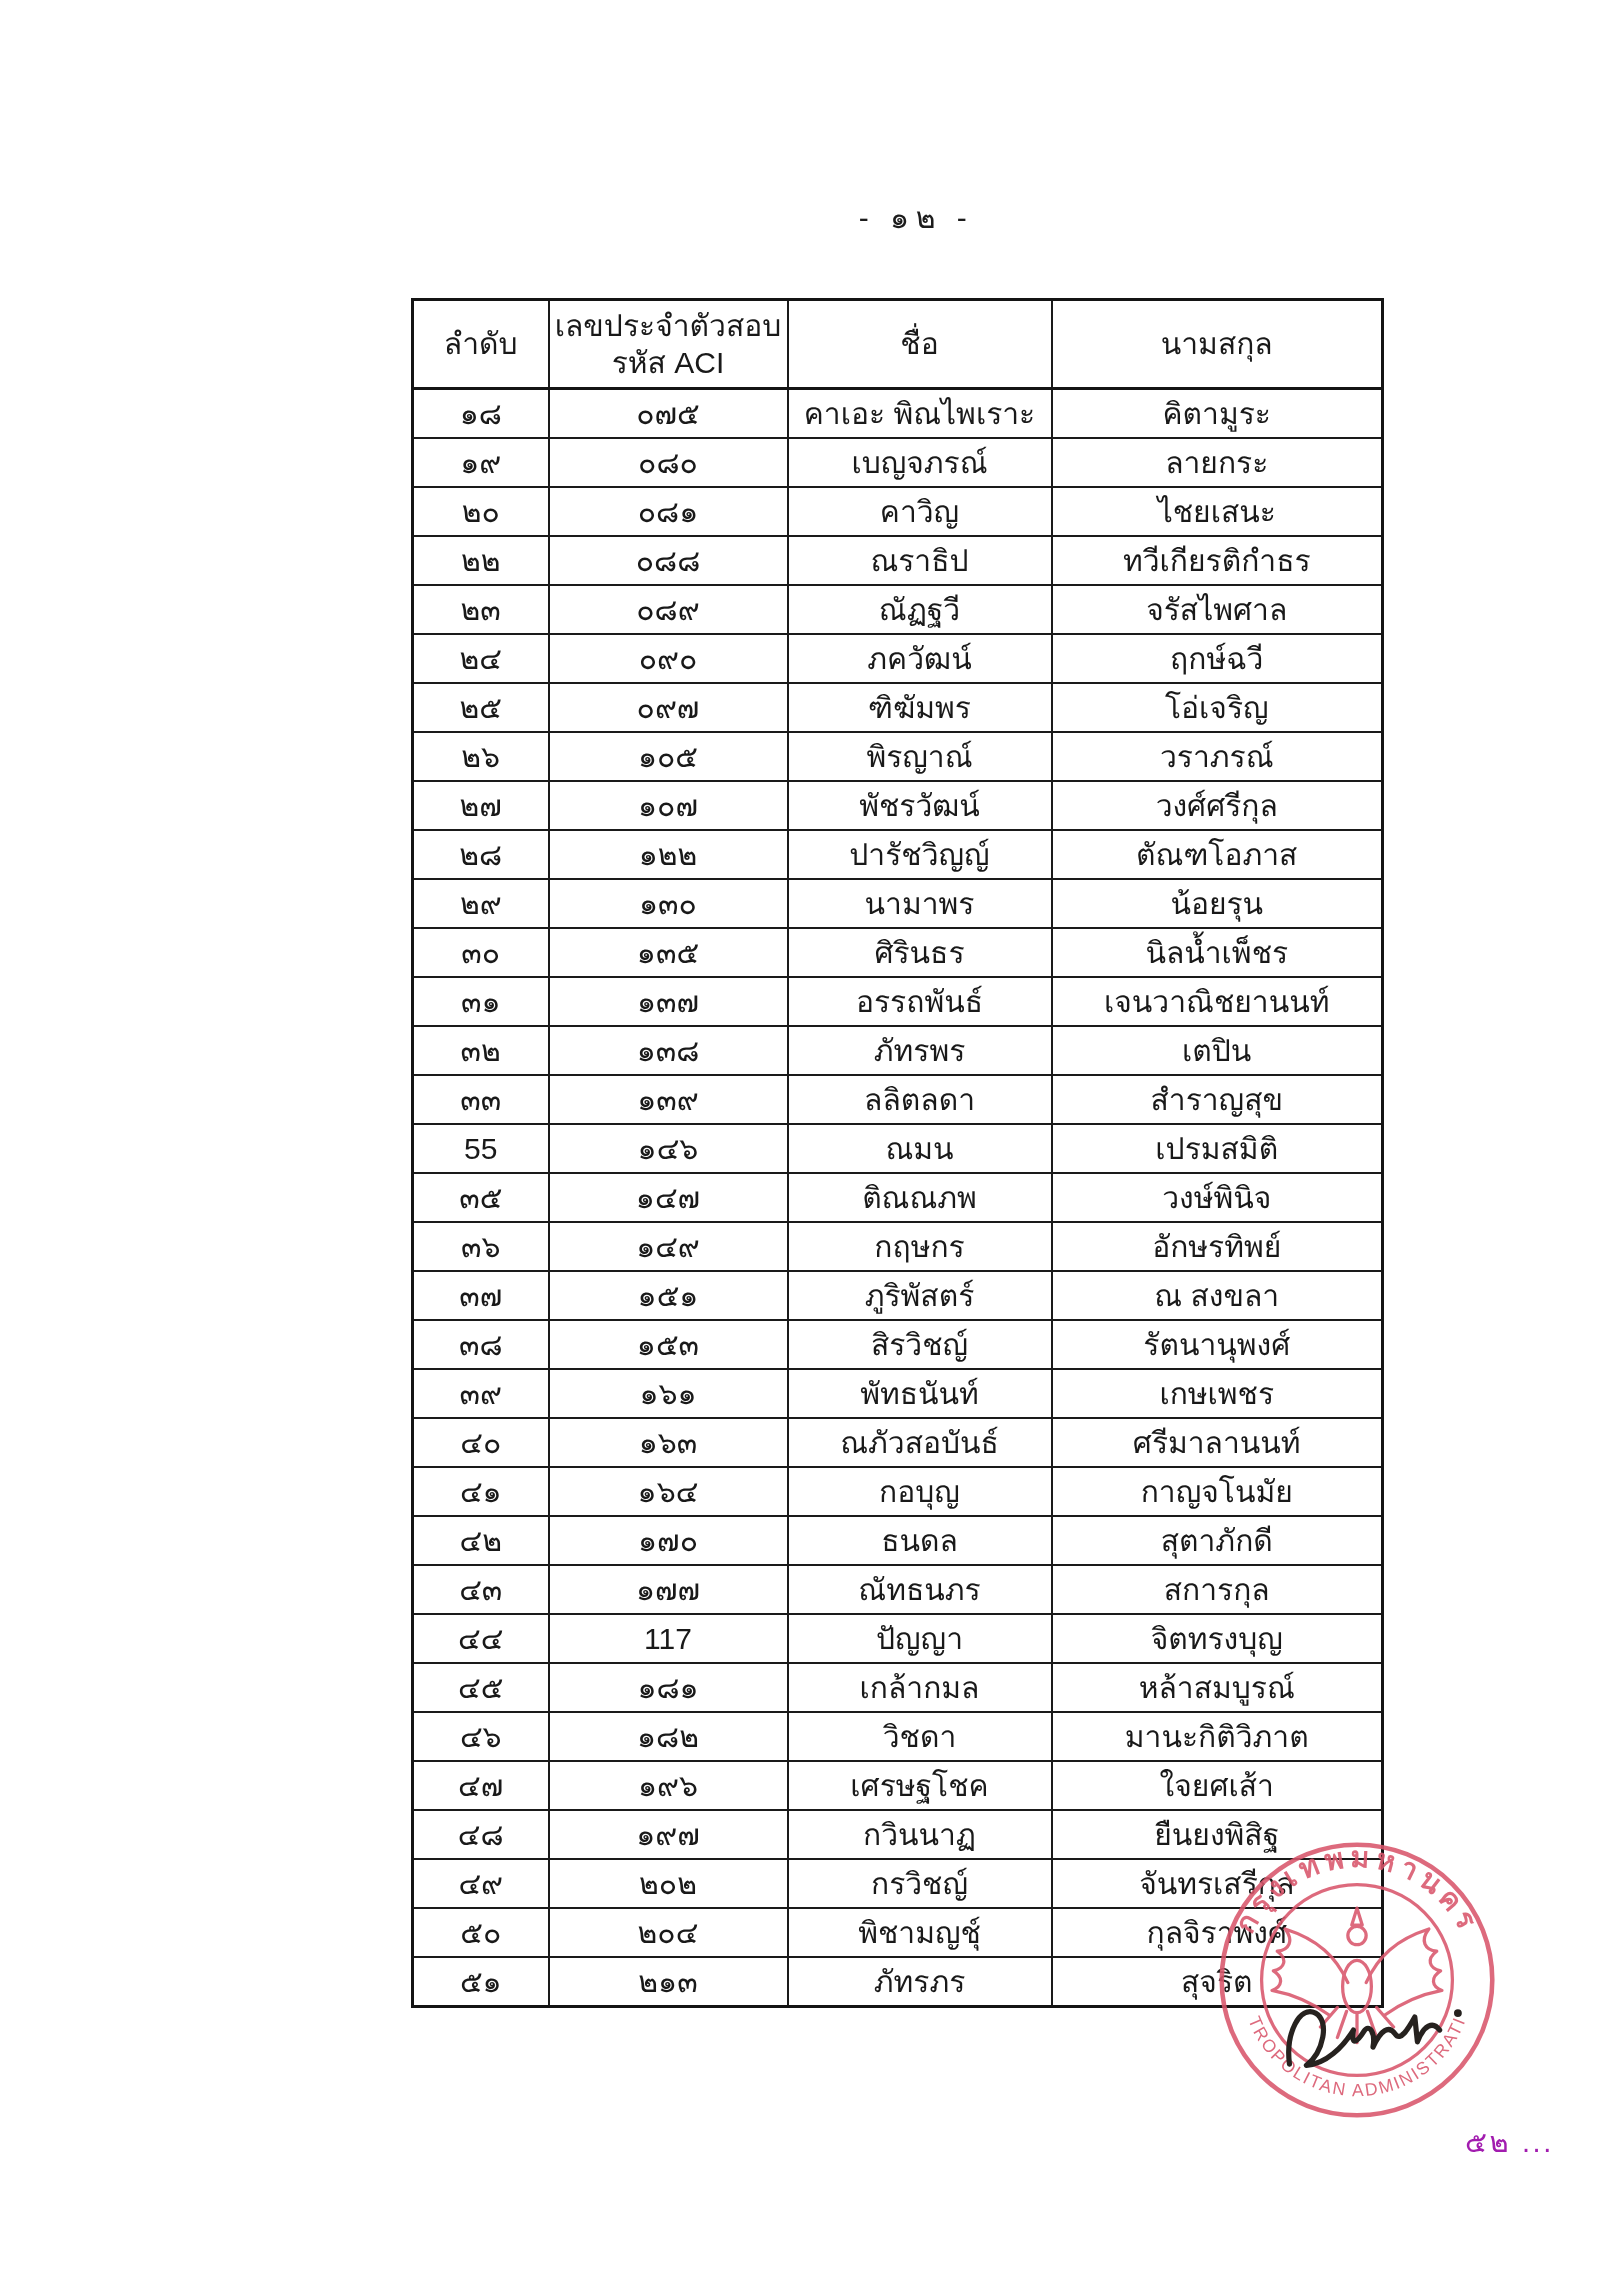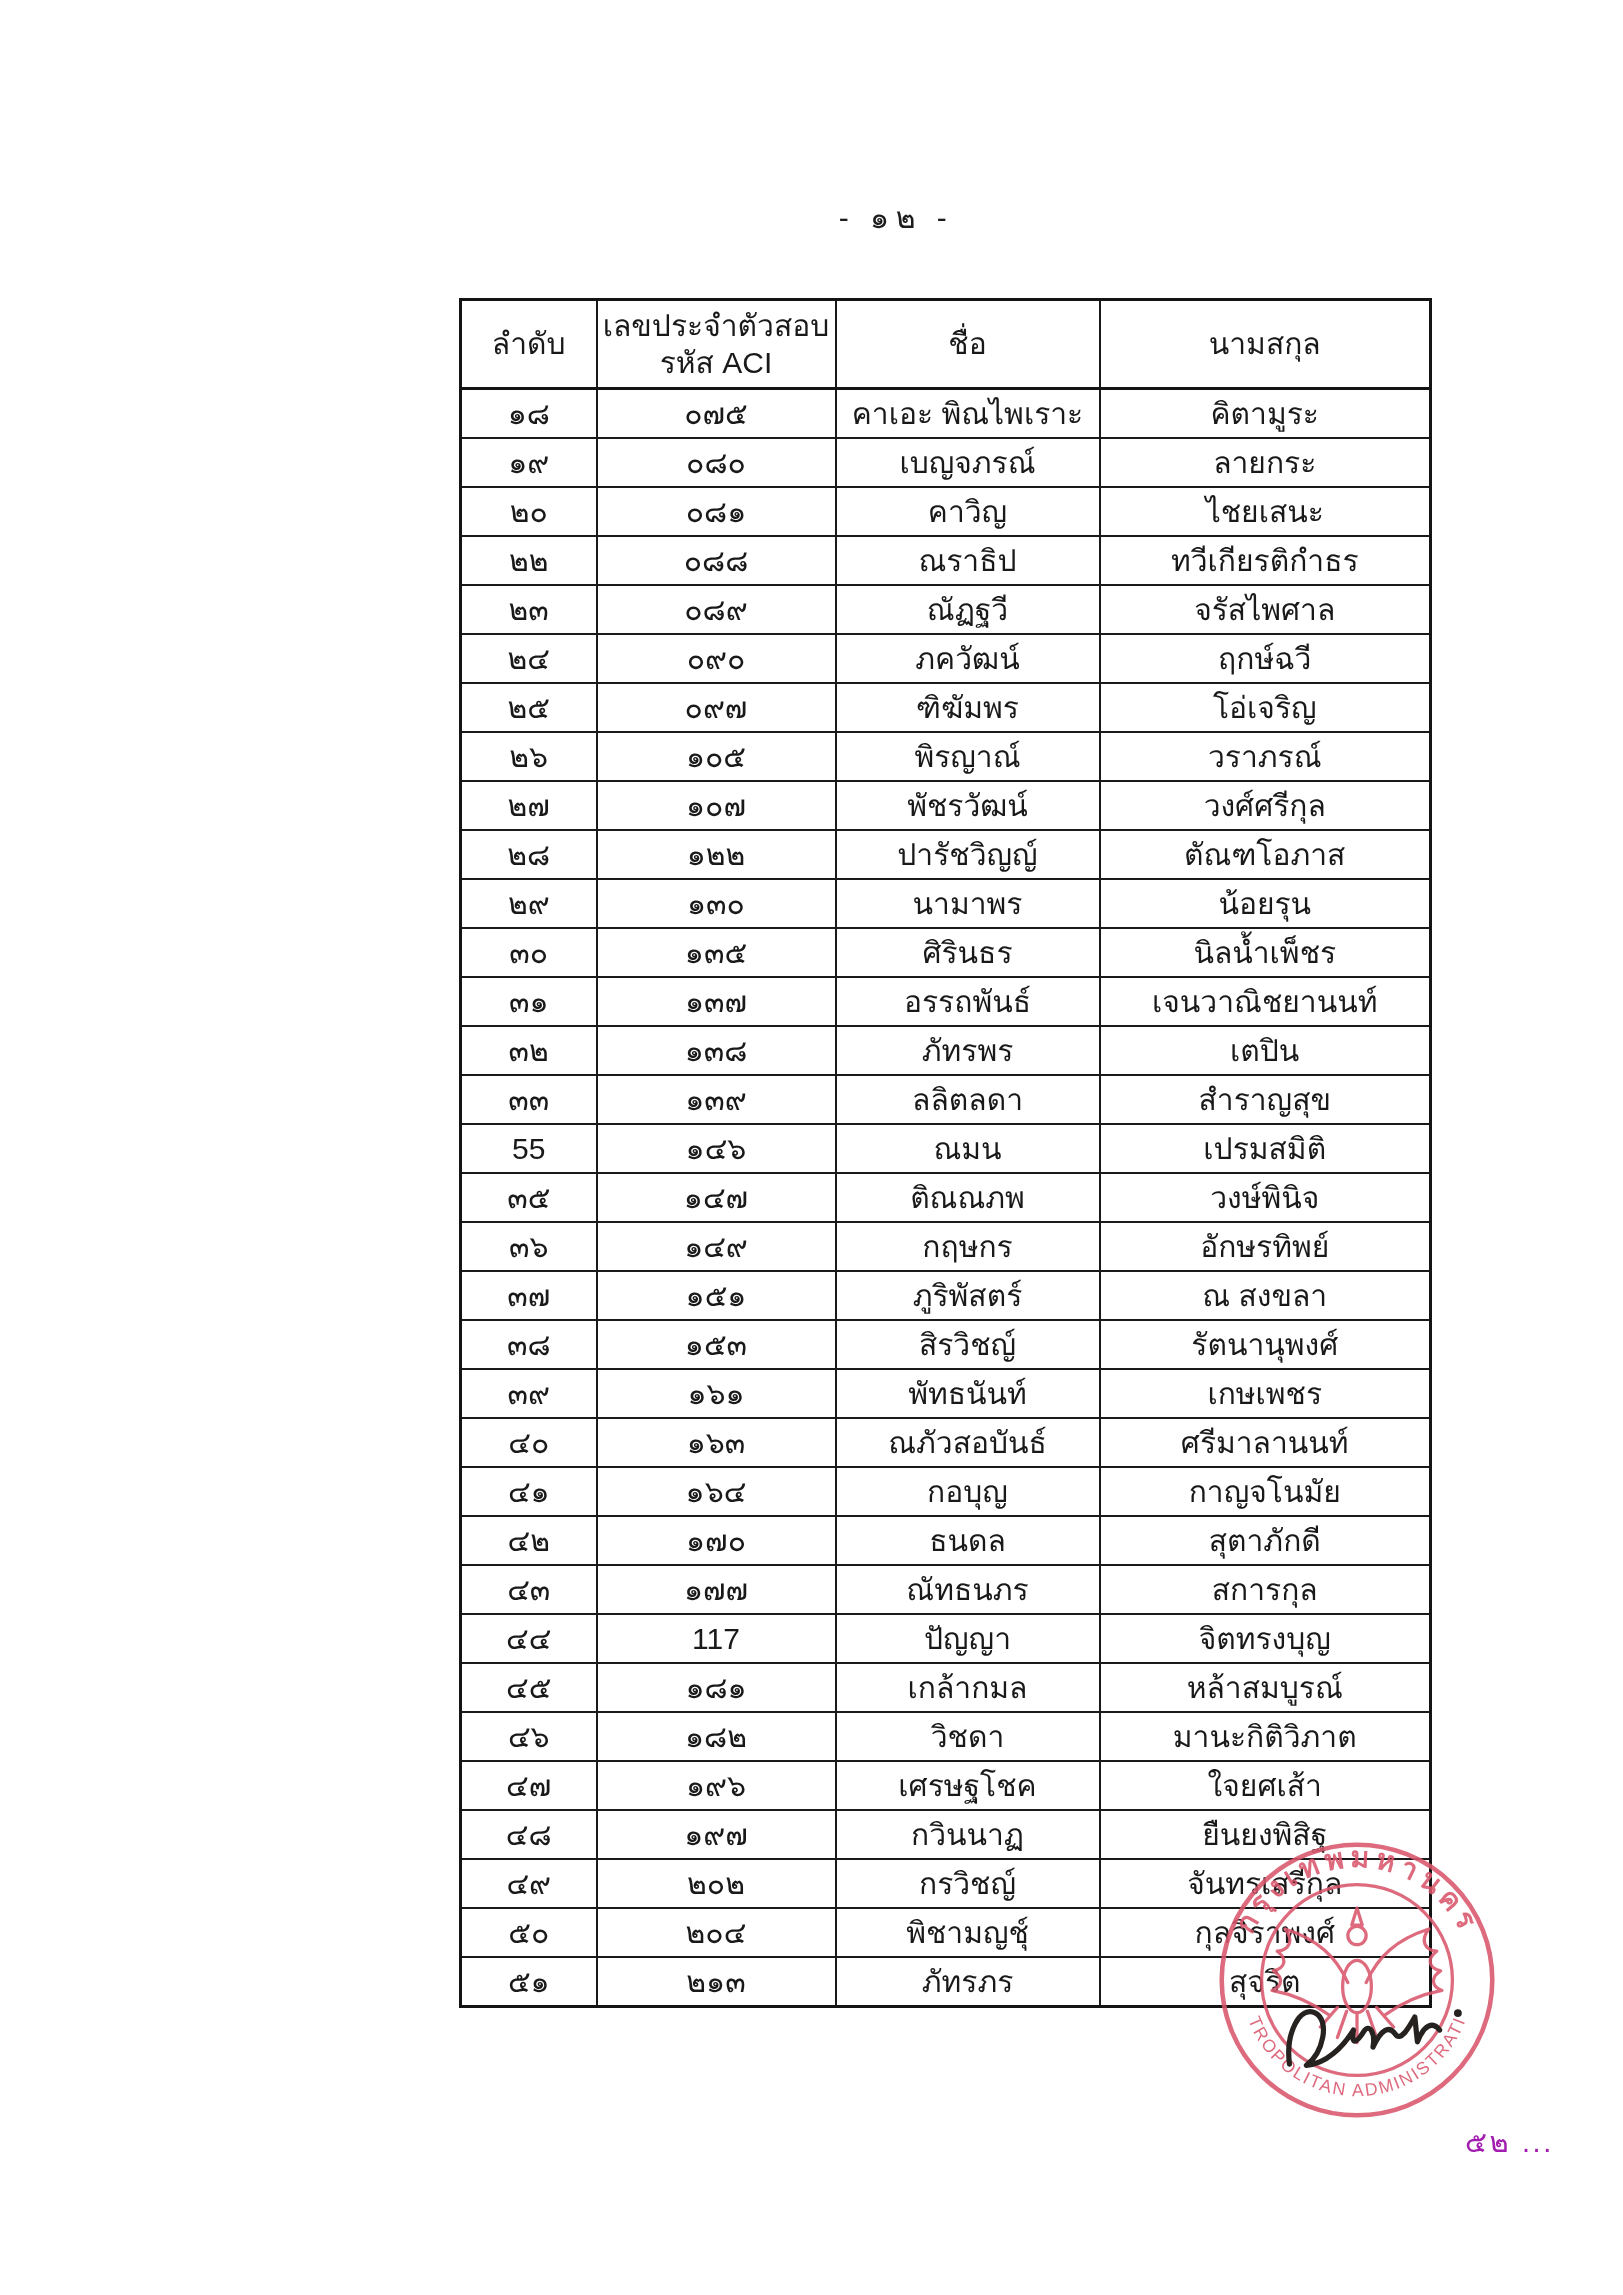--- a/index.html
+++ b/index.html
@@ -2,27 +2,27 @@
 <html lang="th" style="font-size:10.5px"><head>
 <meta charset="utf-8">
 <style>
   html,body{margin:0;padding:0;}
   body{
     width:1623px;height:2295px;position:relative;background:#ffffff;
     font-family:"Liberation Sans","DejaVu Sans",sans-serif;color:#1c1c1c;
     overflow:hidden;
   }
   .page-title{
-    position:absolute;top:194px;left:411px;width:970px;
+    position:absolute;top:194px;left:431px;width:970px;
     text-align:center;font-size:30px;letter-spacing:6.5px;color:#1c1c1c;
   }
   table.doc-table{
     position:absolute;left:411px;top:298px;width:970px;
     border-collapse:collapse;table-layout:fixed;
-    font-size:30px;color:#191919;margin-left:48px;
+    font-size:30px;color:#191919;
   }
   table.doc-table col.c1{width:136px;}
   table.doc-table col.c2{width:239px;}
   table.doc-table col.c3{width:264px;}
   table.doc-table col.c4{width:331px;}
   table.doc-table th,table.doc-table td{
     border:2px solid #1a1a1a;text-align:center;vertical-align:middle;
     padding:0;font-weight:normal;overflow:hidden;white-space:nowrap;
   }
   table.doc-table{border:3.3px solid #141414;}

